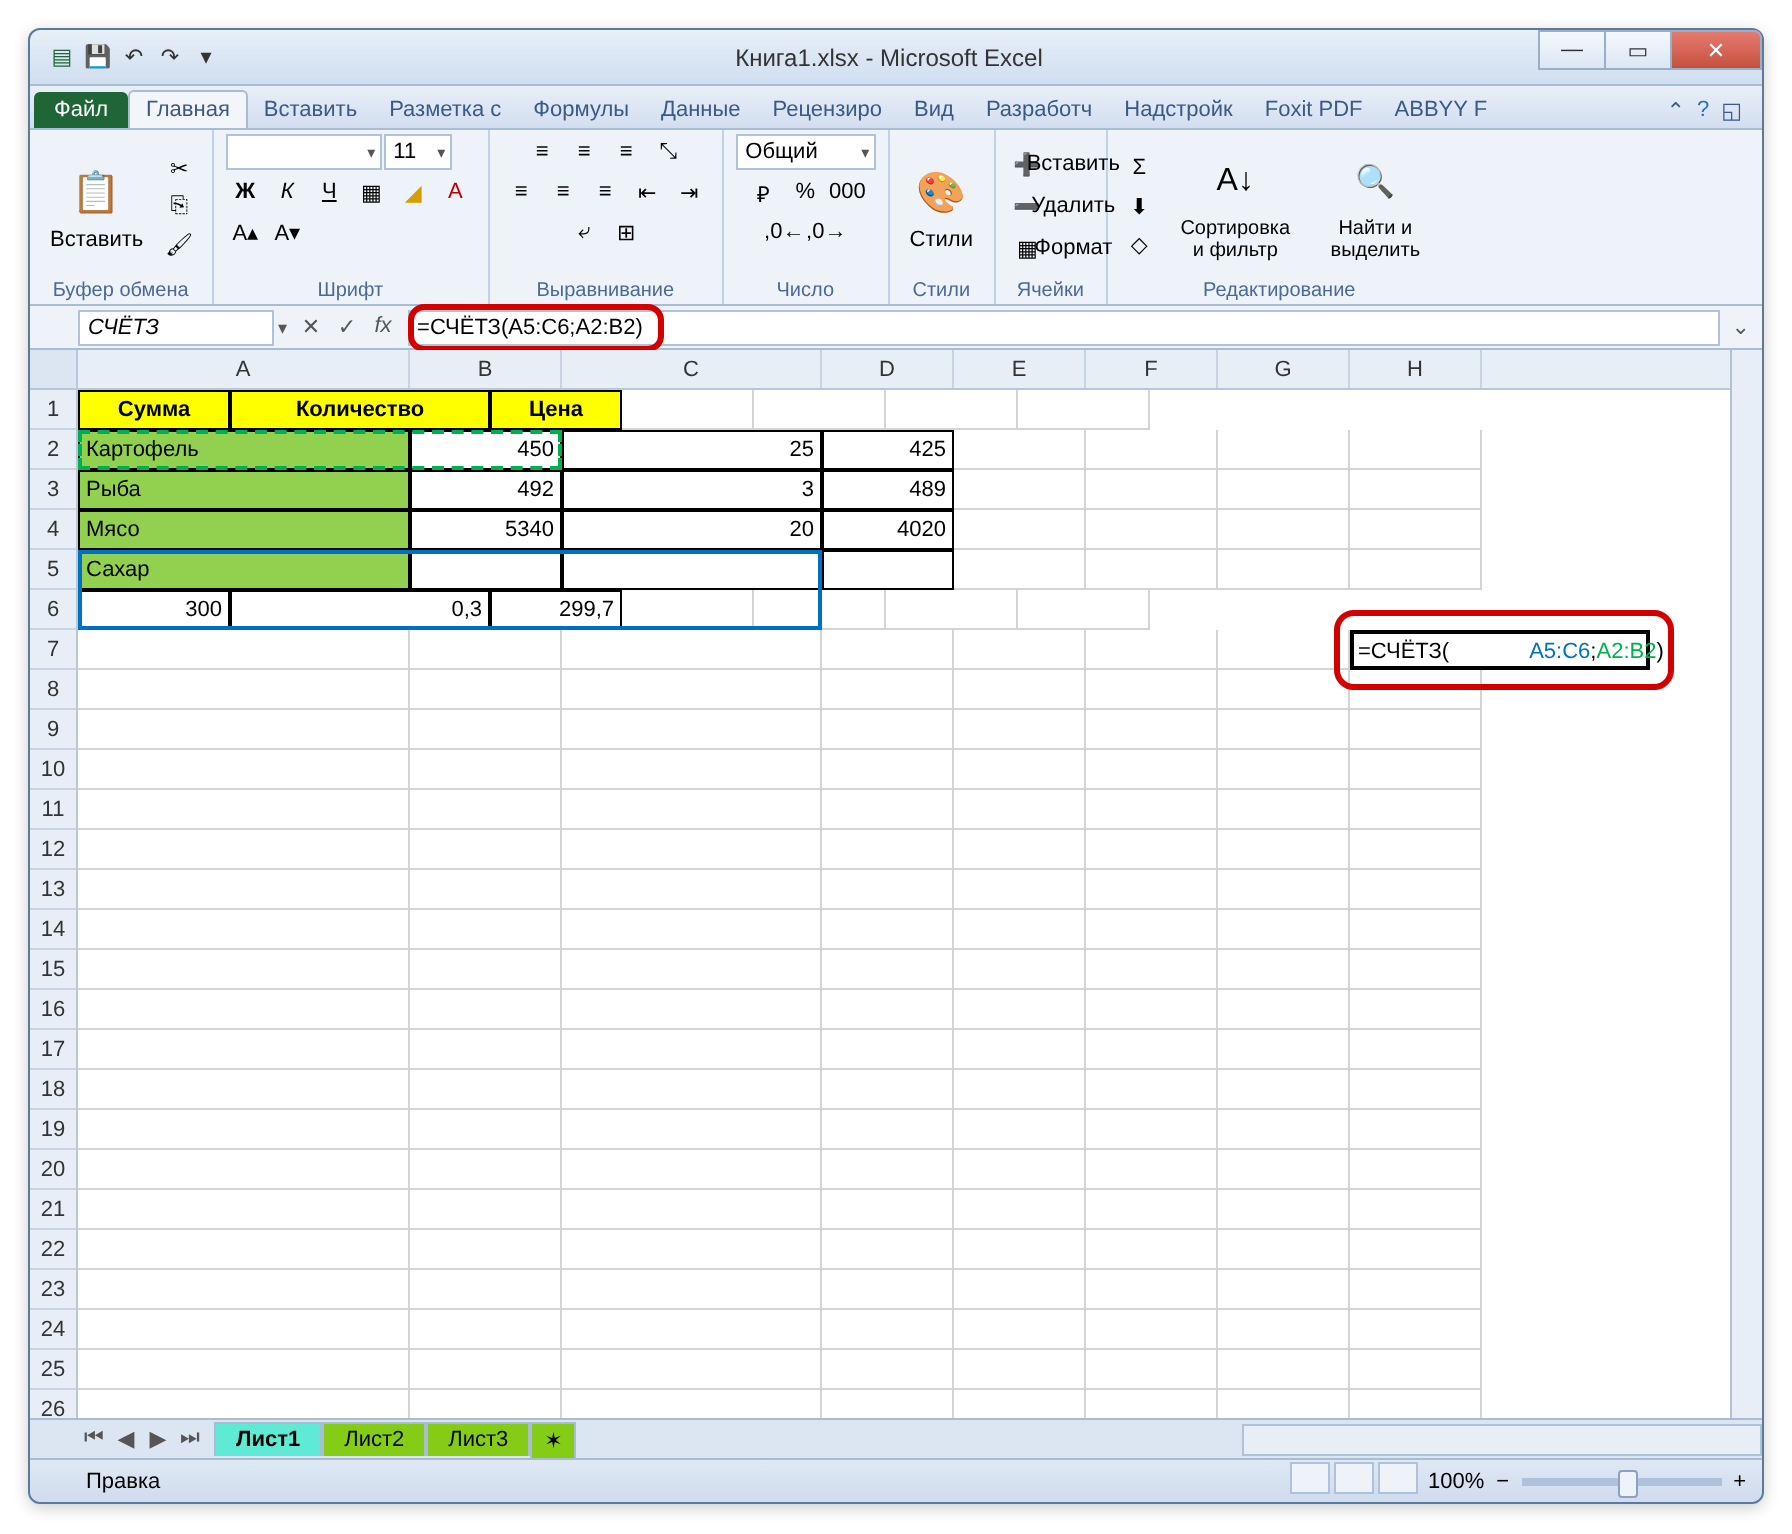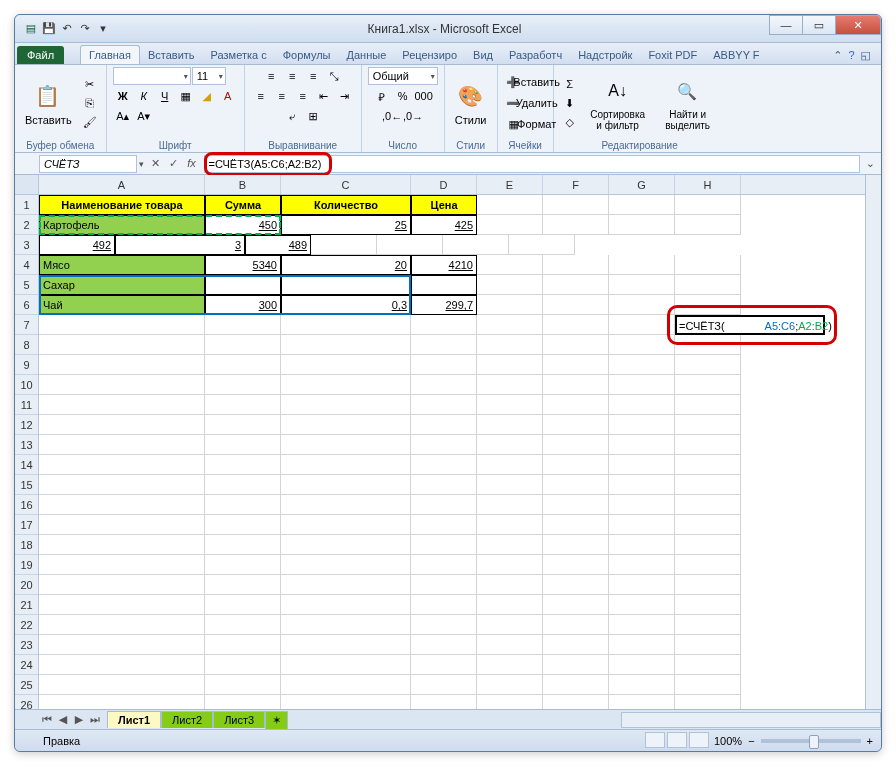--- a/index.html
+++ b/index.html
@@ -10,21 +10,21 @@
 .titlebar .qat { display: flex; gap: 2px; padding: 0 8px; align-items: center; }
 .titlebar .qat span { width: 16px; height: 16px; display: inline-flex; align-items: center; justify-content: center; font-size: 11px; }
 .titlebar .title { flex: 1; text-align: center; font-size: 12px; }
 .titlebar .winbtns { display: flex; height: 100%; }
 .titlebar .winbtns div { width: 34px; height: 20px; border: 1px solid #9aaec6; margin-left: -1px; display: flex; align-items: center; justify-content: center; font-size: 11px; background: linear-gradient(#f4f8fd,#dbe7f4); }
 .titlebar .winbtns .close { background: linear-gradient(#e67a6f,#c4513f); color: #fff; border-radius: 0 4px 0 0; width: 46px; }
 
 .tabs { height: 22px; background: linear-gradient(#e8eff8,#d2def0); display: flex; align-items: flex-end; font-size: 11px; padding-left: 2px; gap: 0; border-bottom: 1px solid #a8bcd4; }
 .tabs .filetab { background: #1e6636; color: #fff; padding: 3px 10px; border-radius: 3px 3px 0 0; }
 .tabs .tab { padding: 3px 8px; color: #3a5a85; cursor: pointer; }
-.tabs .tab.active { background: #f2f6fb; border: 1px solid #a8bcd4; border-bottom: none; border-radius: 3px 3px 0 0; margin-left: 16px; }
+.tabs .tab.active { background: #f2f6fb; border: 1px solid #a8bcd4; border-bottom: none; border-radius: 3px 3px 0 0; }
 .tabs .help { margin-left: auto; padding: 2px 10px; color: #3a5a85; display: flex; gap: 6px; }
 
 .ribbon { height: 88px; background: #eef3fa; border-bottom: 1px solid #a8bcd4; display: flex; font-size: 11px; }
 .ribgroup { border-right: 1px solid #c2d2e6; padding: 2px 6px 0; display: flex; flex-direction: column; }
 .ribgroup .body { flex: 1; display: flex; align-items: center; gap: 4px; }
 .ribgroup .label { text-align: center; font-size: 10px; color: #4a6a94; padding: 1px 0; }
 .bigbtn { display: flex; flex-direction: column; align-items: center; gap: 2px; padding: 2px 4px; }
 .bigbtn .ico { width: 32px; height: 32px; display: flex; align-items: center; justify-content: center; font-size: 20px; }
 .smallcol { display: flex; flex-direction: column; gap: 1px; }
 .smallcol span, .smallrow span { width: 20px; height: 18px; display: inline-flex; align-items: center; justify-content: center; font-size: 11px; border: 1px solid transparent; }
@@ -45,37 +45,37 @@
 .rowhdrs div { height: 20px; border-bottom: 1px solid #c8d4e4; font-size: 11px; text-align: center; line-height: 20px; color: #333; }
 .rowhdrs .corner { height: 20px; background: #dce6f2; border-bottom: 1px solid #b8c8dc; }
 .cols { flex: 1; overflow: hidden; }
 .colhdrs { height: 20px; display: flex; background: #e8eef6; border-bottom: 1px solid #b8c8dc; }
 .colhdrs div { border-right: 1px solid #c8d4e4; font-size: 11px; text-align: center; line-height: 20px; color: #333; }
 .cells { position: relative; }
 .row { display: flex; height: 20px; }
 .cell { border-right: 1px solid #d4d4d4; border-bottom: 1px solid #d4d4d4; font-size: 11px; padding: 0 3px; line-height: 19px; overflow: hidden; white-space: nowrap; }
 .cell.hdr { background: #ffff00; font-weight: bold; text-align: center; border: 1px solid #000; }
 .cell.name { background: #92d050; border: 1px solid #000; }
-.cell.val { text-align: right; border: 1px solid #000; text-decoration: underline; }
+.cell.val { text-align: right; border: 1px solid #000; }
 .cell.empty-b { border: 1px solid #000; }
 
 .wA { width: 166px; } .wB { width: 76px; } .wC { width: 130px; } .wD { width: 66px; }
 .wE { width: 66px; } .wF { width: 66px; } .wG { width: 66px; } .wH { width: 66px; }
 
 .editcell { position: absolute; border: 2px solid #000; background: #fff; font-size: 11px; padding: 0 2px; line-height: 18px; white-space: nowrap; }
 .editcell .p1 { color: #000; }
 .editcell .r1 { color: #0070c0; padding-left: 40px; }
 .editcell .r2 { color: #00b050; }
 .edit-hl { position: absolute; border: 3px solid #d40000; border-radius: 10px; pointer-events: none; }
 
 .sheettabs { height: 20px; background: #dce6f2; border-top: 1px solid #a8bcd4; display: flex; align-items: center; font-size: 11px; }
 .sheettabs .nav { display: flex; padding: 0 4px 0 24px; }
 .sheettabs .nav span { width: 16px; text-align: center; color: #555; }
 .sheettabs .st { padding: 2px 10px; border: 1px solid #a8bcd4; background: #84cc16; border-bottom: none; }
-.sheettabs .st.active { background: #fef9c3; font-weight: bold; }
+.sheettabs .st.active { background: #5eead4; font-weight: bold; }
 .sheettabs .hscroll { margin-left: auto; width: 260px; height: 16px; background: #e8eef6; border: 1px solid #b0c2da; position: relative; }
 
 .status { height: 22px; background: linear-gradient(#dfe8f4,#cfdcee); border-top: 1px solid #a8bcd4; display: flex; align-items: center; font-size: 11px; padding: 0 8px 0 28px; border-radius: 0 0 6px 6px; }
 .status .zoom { margin-left: auto; display: flex; align-items: center; gap: 6px; }
 .status .views span { width: 20px; height: 16px; border: 1px solid #b0c2da; display: inline-block; margin-right: -1px; background: #eef3fa; }
 .slider { width: 100px; height: 4px; background: #b0c2da; position: relative; }
 .slider::after { content: ""; position: absolute; left: 48px; top: -4px; width: 8px; height: 12px; background: #eef3fa; border: 1px solid #8aa2c0; border-radius: 2px; }
 
 .vscroll { width: 16px; background: #e8eef6; border-left: 1px solid #b0c2da; }
 </style>
@@ -304,70 +304,69 @@
         <div class="wB">B</div>
         <div class="wC">C</div>
         <div class="wD">D</div>
         <div class="wE">E</div>
         <div class="wF">F</div>
         <div class="wG">G</div>
         <div class="wH">H</div>
       </div>
       <div class="cells">
         <div class="row">
-          <div class="cell hdr wA">Наименование товара</div>
           <div class="cell hdr wB">Сумма</div>
           <div class="cell hdr wC">Количество</div>
           <div class="cell hdr wD">Цена</div>
           <div class="cell wE"></div>
             <div class="cell wF"></div>
             <div class="cell wG"></div>
             <div class="cell wH"></div>
         </div>
         <div class="row">
           <div class="cell name wA">Картофель</div>
           <div class="cell val wB">450</div>
           <div class="cell val wC">25</div>
           <div class="cell val wD">425</div>
           <div class="cell wE"></div>
             <div class="cell wF"></div>
             <div class="cell wG"></div>
             <div class="cell wH"></div>
         </div>
         <div class="row">
+          <div class="cell name wA">Рыба</div>
           <div class="cell val wB">492</div>
           <div class="cell val wC">3</div>
           <div class="cell val wD">489</div>
           <div class="cell wE"></div>
             <div class="cell wF"></div>
             <div class="cell wG"></div>
             <div class="cell wH"></div>
         </div>
         <div class="row">
           <div class="cell name wA">Мясо</div>
           <div class="cell val wB">5340</div>
           <div class="cell val wC">20</div>
-          <div class="cell val wD">4210</div>
+          <div class="cell val wD">4020</div>
           <div class="cell wE"></div>
             <div class="cell wF"></div>
             <div class="cell wG"></div>
             <div class="cell wH"></div>
         </div>
         <div class="row">
           <div class="cell name wA">Сахар</div>
           <div class="cell empty-b wB"></div>
           <div class="cell empty-b wC"></div>
           <div class="cell empty-b wD"></div>
           <div class="cell wE"></div>
             <div class="cell wF"></div>
             <div class="cell wG"></div>
             <div class="cell wH"></div>
         </div>
         <div class="row">
-          <div class="cell name wA">Чай</div>
           <div class="cell val wB">300</div>
           <div class="cell val wC">0,3</div>
           <div class="cell val wD">299,7</div>
           <div class="cell wE"></div>
             <div class="cell wF"></div>
             <div class="cell wG"></div>
             <div class="cell wH"></div>
         </div>
         <div class="row">
             <div class="cell wA"></div>

